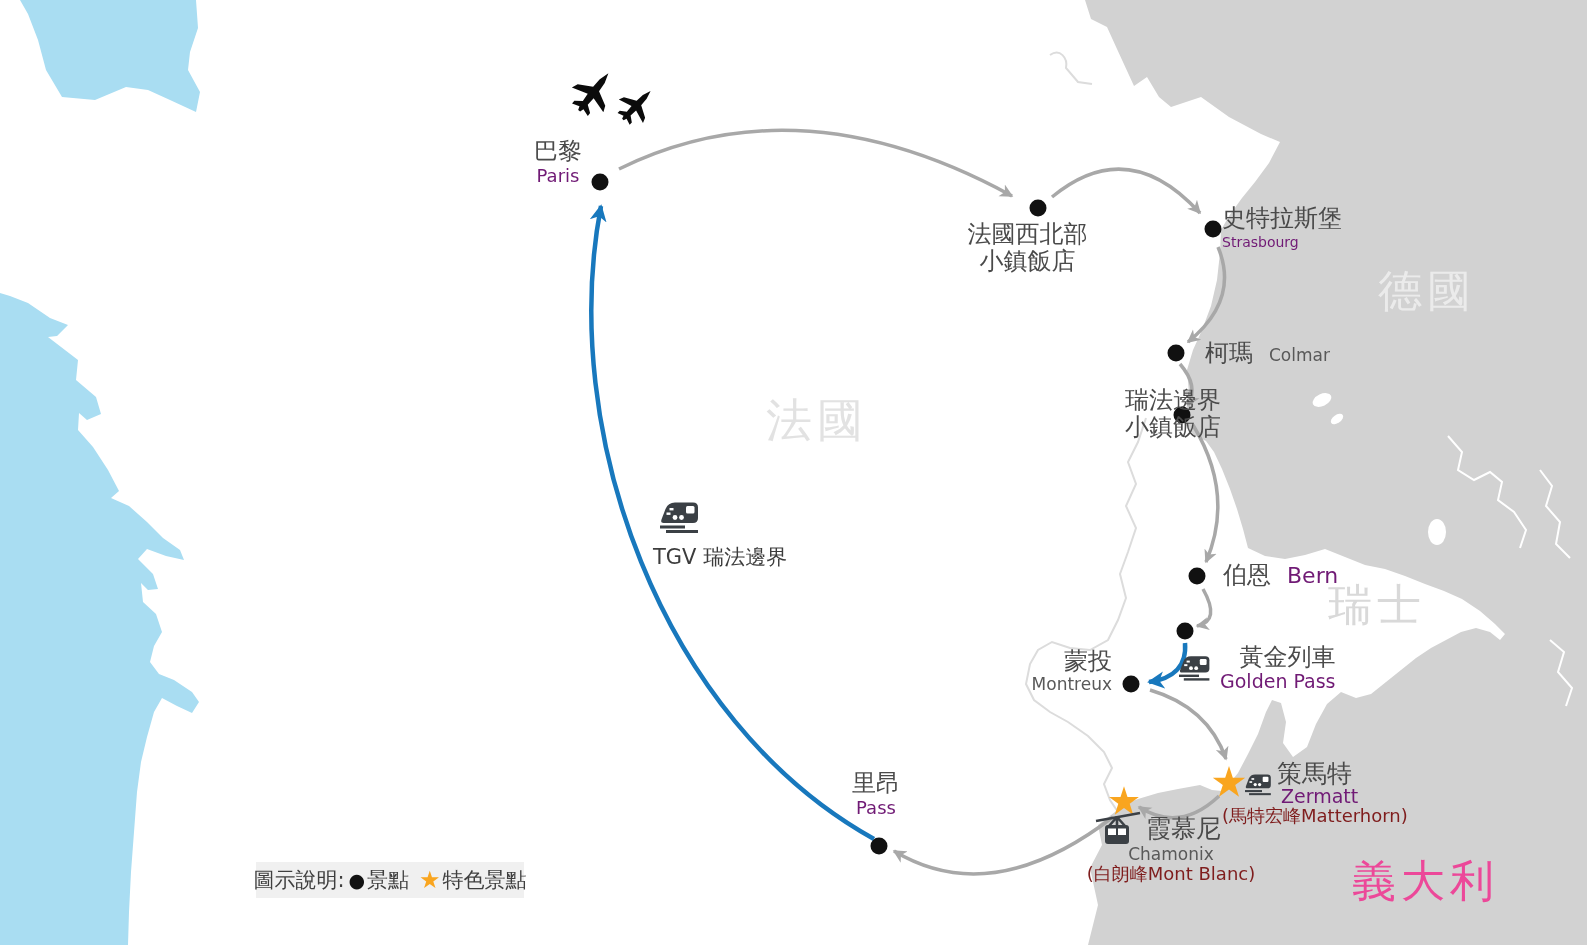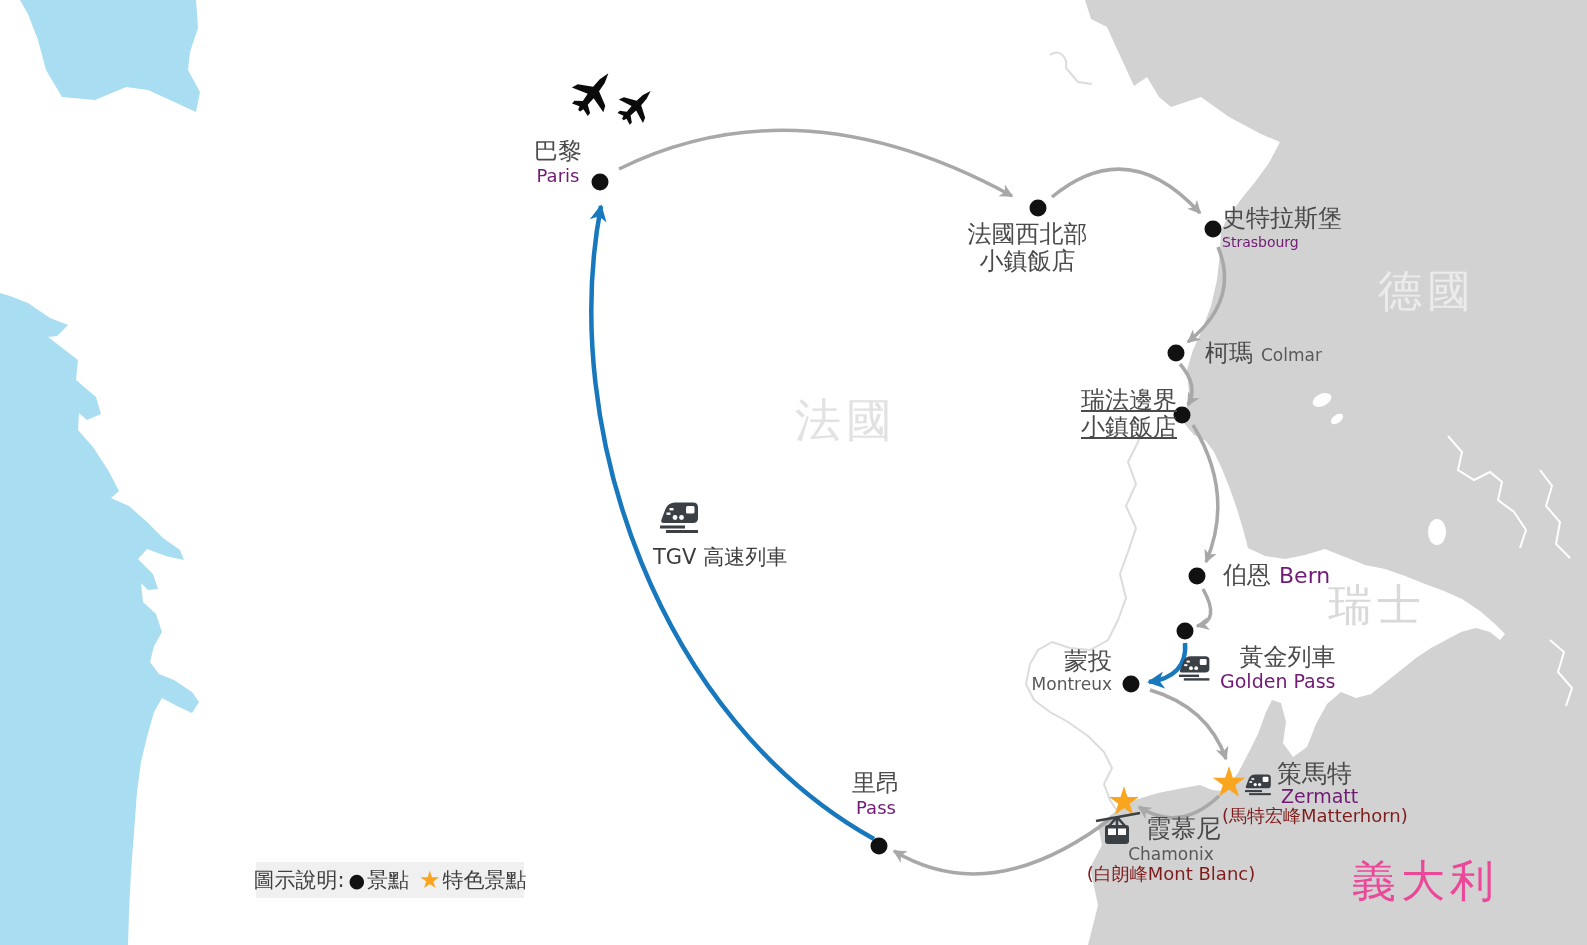--- a/index.html
+++ b/index.html
@@ -7,21 +7,21 @@
          font-family:"DejaVu Sans","Liberation Sans",sans-serif;}
   #map-svg{position:absolute;left:0;top:0;}
   .lbl{position:absolute;color:#4a4a4a;}
   .zh{font-size:24px;line-height:27px;color:#4a4a4a;}
   .en{font-size:18px;line-height:21px;color:#701a75;}
   .en-sm{font-size:17px;line-height:19px;color:#595959;}
   .note{font-size:18px;line-height:19px;color:#7f1d1d;}
   .country{position:absolute;font-size:44px;letter-spacing:5px;white-space:nowrap;}
   .ctr{text-align:center;}
   .rgt{text-align:right;}
-  .inline-pair .en,.inline-pair .en-sm{margin-left:8px;}
+  .inline-pair .en,.inline-pair .en-sm{margin-left:16px;}
   #legend{position:absolute;left:256px;top:862px;width:268px;height:36px;background:#f0f0f0;
           display:flex;align-items:center;justify-content:center;font-size:21px;color:#3f3f3f;white-space:nowrap;}
   #legend .dot-sym{font-size:19px;color:#111;margin:0 2px 0 4px;}
   #legend .star-sym{font-size:24px;color:#f9a51f;margin:0 2px 0 10px;}
 </style>
 </head>
 <body>
 
 <div id="stage">
 
@@ -118,21 +118,21 @@
         <use href="#train"></use>
       </g>
     <g transform="translate(1245,770) scale(0.68)">
         <use href="#train"></use>
       </g>
     <g transform="translate(1096,812)">
         <use href="#gondola"></use>
       </g>
   </svg>
 
-  <div class="country" style="left:795px;top:390px;color:#e2e2e2;font-size:46px;text-align:right;">法國</div>
+  <div class="country" style="left:766px;top:390px;color:#e2e2e2;font-size:46px;text-align:right;">法國</div>
   <div class="country" style="left:1372px;top:262px;color:#ebebeb;margin-left:6px;">德國</div>
   <div class="country" style="left:1328px;top:576px;color:#d9d9d9;">瑞士</div>
   <div class="country" style="left:1352px;top:852px;color:#ec4899;">義大利</div>
 
   <div class="lbl ctr" style="left:522px;top:138px;width:72px;">
     <div class="zh">巴黎</div>
     <div class="en">Paris</div>
   </div>
 
   <div class="lbl ctr" style="left:950px;top:221px;width:155px;">
@@ -142,21 +142,21 @@
 
   <div class="lbl" style="left:1222px;top:205px;">
     <div class="zh">史特拉斯堡</div>
     <div class="en" style="font-size:14px;">Strasbourg</div>
   </div>
 
   <div class="lbl inline-pair" style="left:1205px;top:340px;white-space:nowrap;">
     <span class="zh">柯瑪</span><span class="en-sm">Colmar</span>
   </div>
 
-  <div class="lbl rgt" style="left:1044px;top:387px;width:133px;text-decoration:underline;">
+  <div class="lbl rgt" style="left:1088px;top:387px;width:133px;">
     <div class="zh">瑞法邊界</div>
     <div class="zh">小鎮飯店</div>
   </div>
 
   <div class="lbl inline-pair" style="left:1223px;top:562px;white-space:nowrap;">
     <span class="zh">伯恩</span><span class="en" style="font-size:22px;">Bern</span>
   </div>
 
   <div class="lbl" style="left:1220px;top:644px;text-align:right;">
     <div class="zh">黃金列車</div>
@@ -176,21 +176,21 @@
   <div class="lbl ctr" style="left:1085px;top:845px;width:172px;">
     <div class="en-sm">Chamonix</div>
     <div class="note">(白朗峰Mont Blanc)</div>
   </div>
 
   <div class="lbl ctr" style="left:842px;top:770px;width:68px;">
     <div class="zh">里昂</div>
     <div class="en">Pass</div>
   </div>
 
-  <div class="lbl" style="left:653px;top:543px;font-size:21px;color:#3c3c3c;">TGV 高速列車</div>
+  <div class="lbl" style="left:653px;top:543px;font-size:21px;color:#3c3c3c;">TGV 瑞法邊界</div>
 
   <div id="legend">
     <span>圖示說明:</span>
     <span class="dot-sym">●</span>
     <span>景點</span>
     <span class="star-sym">★</span>
     <span>特色景點</span>
   </div>
 
 </div>

